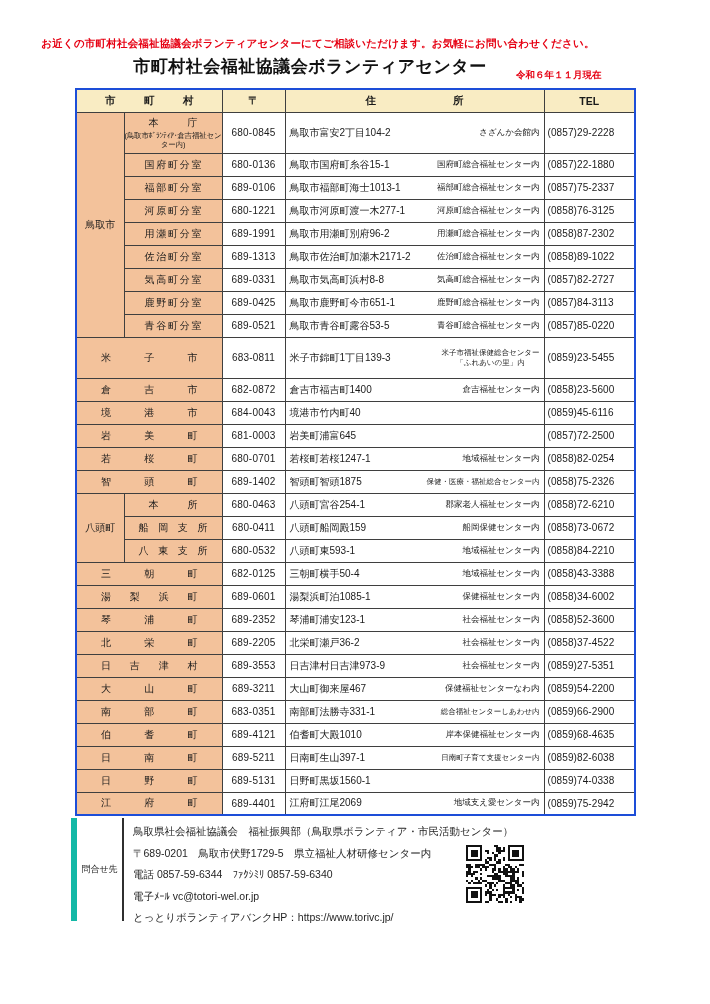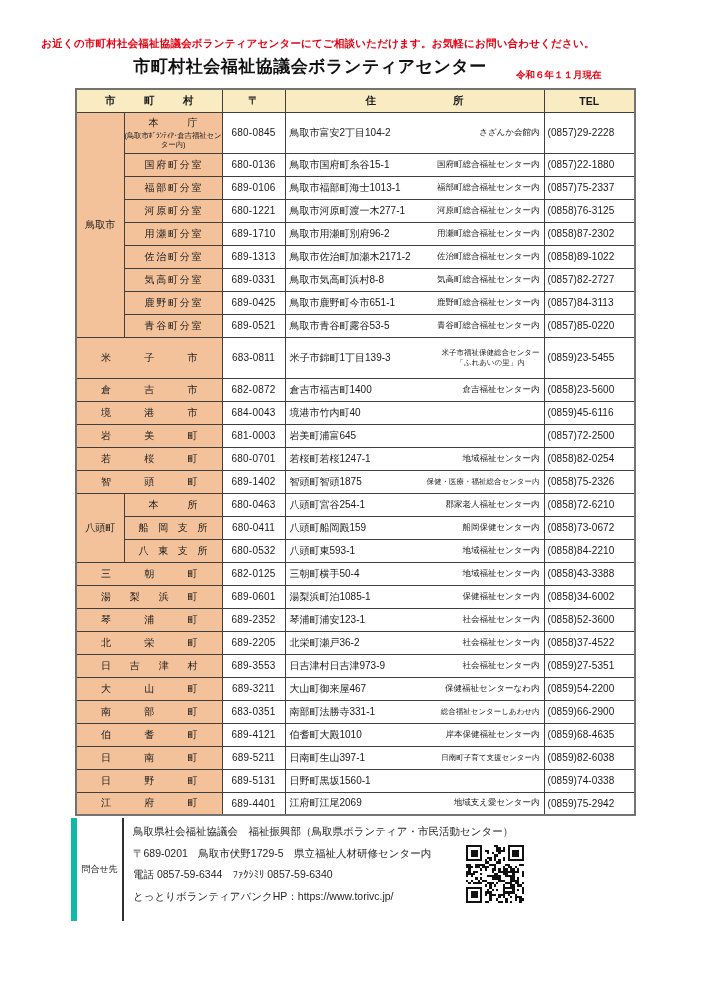--- a/index.html
+++ b/index.html
@@ -14,21 +14,21 @@
   }
   .title{
     position:absolute;top:55px;left:0;width:620px;text-align:center;
     font-size:17px;font-weight:bold;letter-spacing:.5px;color:#111;
   }
   .asof{
     position:absolute;top:69px;left:516px;color:#e60012;font-size:9.5px;font-weight:bold;
   }
   table.main{
     position:absolute;top:88px;left:75px;width:559px;
-    border-collapse:collapse;table-layout:fixed;border:2px solid #737373;
+    border-collapse:collapse;table-layout:fixed;border:2px solid #1d4ed8;
   }
   table.main td{border:1px solid #3f3f3f;padding:0;vertical-align:middle;overflow:hidden;}
   tr{height:23px;}
   tr.h-tall{height:41px;}
   .hd{background:#f9ecc3;font-weight:bold;font-size:10.5px;text-align:center;}
   .peach{background:#f3c29b;}
   .spread{display:block;text-align:justify;text-align-last:justify;font-size:10px;}
   .p6{padding:0 20px;}
   .p12{padding:0 14px;}
   .p24{padding:0 24px;}
@@ -131,21 +131,21 @@
             <span class="addr">鳥取市河原町渡一木277-1</span>
             <span class="fac">河原町総合福祉センター内</span>
           </div>
         </td>
     <td class="t">(0858)76-3125</td>
   </tr>
   <tr>
     <td class="peach">
           <span class="spread p6">用瀬町分室</span>
         </td>
-    <td class="z">689-1710</td>
+    <td class="z">689-1991</td>
     <td class="a">
           <div class="a-wrap">
             <span class="addr">鳥取市用瀬町別府96-2</span>
             <span class="fac">用瀬町総合福祉センター内</span>
           </div>
         </td>
     <td class="t">(0858)87-2302</td>
   </tr>
   <tr>
     <td class="peach">
@@ -464,20 +464,21 @@
     <td class="t">(0859)75-2942</td>
   </tr>
 </tbody>
   </table>
 
 <div class="contact-label">問合せ先</div>
 <div class="contact-body">
   <div>鳥取県社会福祉協議会　福祉振興部（鳥取県ボランティア・市民活動センター）</div>
   <div>〒689-0201　鳥取市伏野1729-5　県立福祉人材研修センター内</div>
   <div>電話 0857-59-6344　ﾌｧｸｼﾐﾘ 0857-59-6340</div>
+  <div>電子ﾒｰﾙ vc@totori-wel.or.jp</div>
   <div>とっとりボランティアバンクHP：https://www.torivc.jp/</div>
 </div>
 <svg class="qr" viewBox="0 0 25 25" shape-rendering="crispEdges">
     <rect x="12" y="0" width="1" height="1" fill="#111"></rect>
     <rect x="13" y="0" width="1" height="1" fill="#111"></rect>
     <rect x="13" y="1" width="1" height="1" fill="#111"></rect>
     <rect x="14" y="1" width="1" height="1" fill="#111"></rect>
     <rect x="16" y="1" width="1" height="1" fill="#111"></rect>
     <rect x="8" y="2" width="1" height="1" fill="#111"></rect>
     <rect x="9" y="2" width="1" height="1" fill="#111"></rect>

